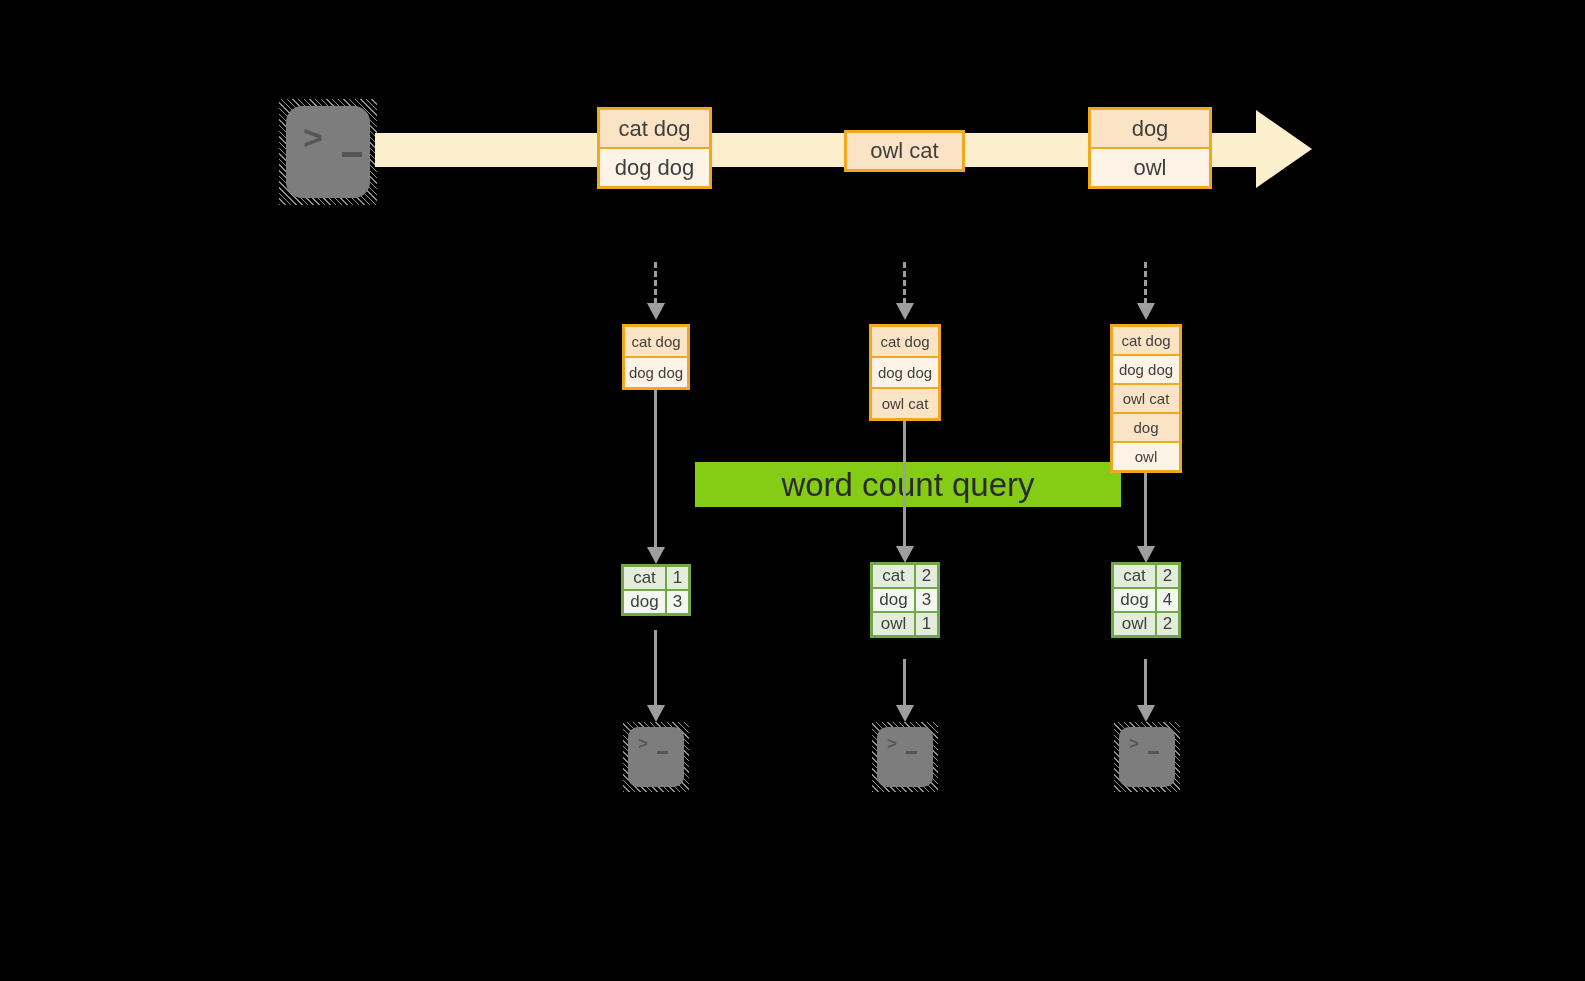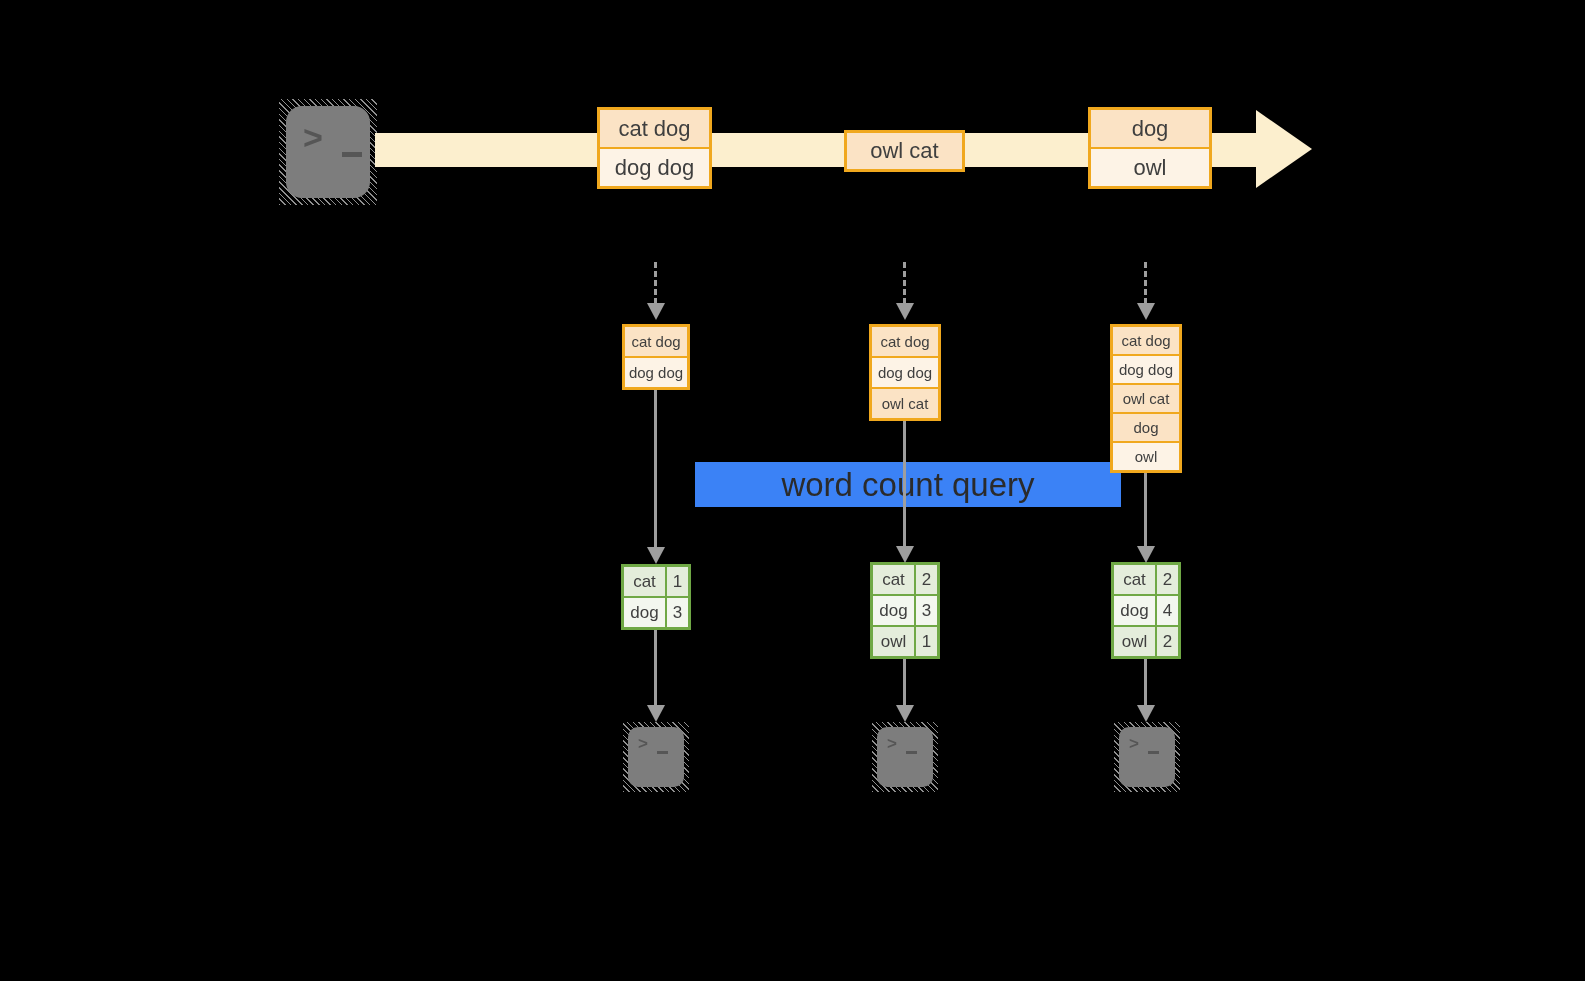--- a/index.html
+++ b/index.html
@@ -45,32 +45,32 @@
   
   .dashline{position:absolute;width:0;border-left:3px dashed var(--arrow-gray,#9e9e9e);z-index:3;}
   .solidline{position:absolute;width:3px;background:var(--arrow-gray,#9e9e9e);z-index:3;}
   .head-down{
     position:absolute;width:0;height:0;z-index:3;
     border-left:9px solid transparent;border-right:9px solid transparent;
     border-top:17px solid var(--arrow-gray,#9e9e9e);
   }
   
   .banner{
-    position:absolute;left:695px;top:462px;width:426px;height:45px;background:#3b82f6;z-index:1;
+    position:absolute;left:695px;top:462px;width:426px;height:45px;background:#84cc16;z-index:1;
     display:flex;align-items:center;justify-content:center;
     font-size:33px;color:#2b2b2b;white-space:nowrap;
   }
   
   .ctable{
     position:absolute;box-sizing:border-box;width:70px;
     border:3px solid var(--table-border,#6fa845);
     background:var(--table-border,#6fa845);
     display:flex;flex-direction:column;gap:2px;z-index:2;
   }
-  .crow{display:grid;grid-template-columns:1fr 21px;gap:2px;background:var(--table-border,#6fa845);height:29px;}
+  .crow{display:grid;grid-template-columns:1fr 21px;gap:2px;background:var(--table-border,#6fa845);height:22px;}
   .ccell{display:flex;align-items:center;justify-content:center;font-size:17px;color:var(--text-dark,#3f3f3f);}
   .g-dark{background:var(--table-fill-dark,#e4eddb);}
   .g-light{background:var(--table-fill-light,#f3f7ef);}
 </style>
 </head>
 <body>
 
 <div class="canvas">
 
   <div class="term term-big" style="left:279px;top:99px;width:98px;height:106px;">

